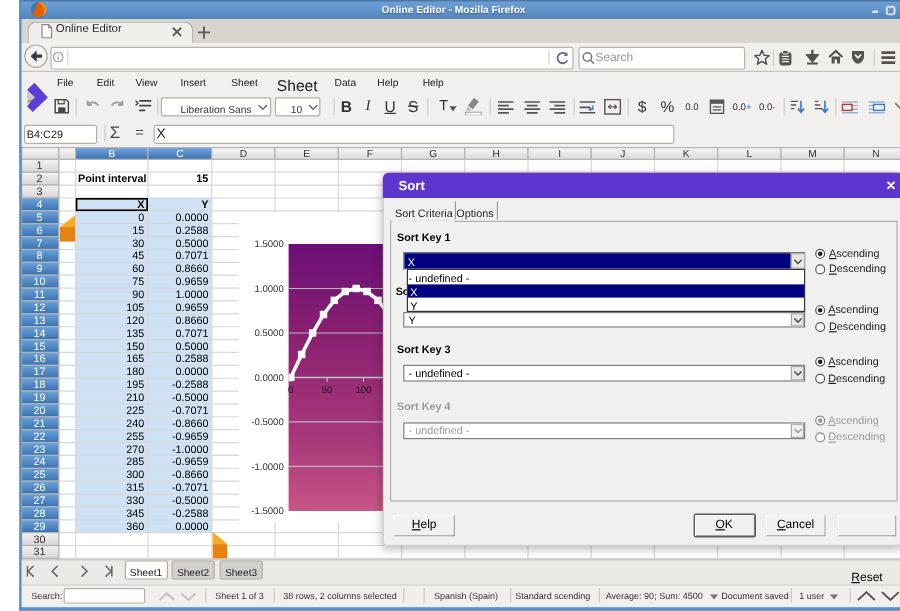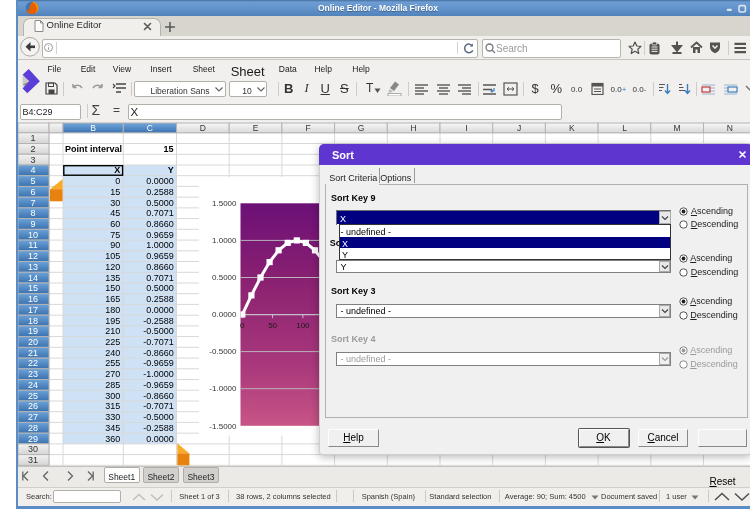--- a/index.html
+++ b/index.html
@@ -488,21 +488,21 @@
       <path d="M20,1.5 L26,7 L32,1.5" fill="none" stroke="#c3c0ba" stroke-width="1.6"></path>
     </svg>
     <div style="position:absolute;left:155px;top:490px;width:1px;height:12px;background:#ccc9c4;"></div>
     <div style="position:absolute;left:163.3px;top:492.4px;font-size:7.5px;color:#333;font-weight:normal;white-space:nowrap;">Sheet 1 of 3</div>
     <div style="position:absolute;left:211.7px;top:490px;width:1px;height:12px;background:#ccc9c4;"></div>
     <div style="position:absolute;left:220px;top:492.4px;font-size:7.5px;color:#333;font-weight:normal;white-space:nowrap;">38 rows, 2 columns selected</div>
     <div style="position:absolute;left:320px;top:490px;width:1px;height:12px;background:#ccc9c4;"></div>
     <div style="position:absolute;left:337.3px;top:490px;width:1px;height:12px;background:#ccc9c4;"></div>
     <div style="position:absolute;left:345.7px;top:492.4px;font-size:7.5px;color:#333;font-weight:normal;white-space:nowrap;">Spanish (Spain)</div>
     <div style="position:absolute;left:409px;top:490px;width:1px;height:12px;background:#ccc9c4;"></div>
-    <div style="position:absolute;left:413.3px;top:492.4px;font-size:7.5px;color:#333;font-weight:normal;white-space:nowrap;">Standard selection</div>
+    <div style="position:absolute;left:413.3px;top:492.4px;font-size:7.5px;color:#333;font-weight:normal;white-space:nowrap;">Standard scending</div>
     <div style="position:absolute;left:483.3px;top:490px;width:1px;height:12px;background:#ccc9c4;"></div>
     <div style="position:absolute;left:488.8px;top:492.4px;font-size:7.5px;color:#333;font-weight:normal;white-space:nowrap;">Average: 90; Sum: 4500</div>
     <svg style="position:absolute;left:575px;top:495px" width="8" height="5">
       <path d="M0.5,0.5 L4,4.5 L7.5,0.5 Z" fill="#777"></path>
     </svg>
     <div style="position:absolute;left:585px;top:492.4px;font-size:7.5px;color:#333;font-weight:normal;white-space:nowrap;">Document saved</div>
     <div style="position:absolute;left:643.3px;top:490px;width:1px;height:12px;background:#ccc9c4;"></div>
     <div style="position:absolute;left:650px;top:492.4px;font-size:7.5px;color:#333;font-weight:normal;white-space:nowrap;">1 user</div>
     <svg style="position:absolute;left:675px;top:495px" width="8" height="5">
       <path d="M0.5,0.5 L4,4.5 L7.5,0.5 Z" fill="#777"></path>
@@ -525,21 +525,21 @@
     </svg>
     <div style="position:absolute;left:313.2px;top:172.5px;font-size:9px;color:#222;font-weight:normal;white-space:nowrap;">Sort Criteria</div>
     <div style="position:absolute;left:364.3px;top:172.5px;font-size:9px;color:#222;font-weight:normal;white-space:nowrap;">Options</div>
     <div style="position:absolute;left:362.5px;top:168px;width:1px;height:15px;background:#999;"></div>
     <div style="position:absolute;left:397.5px;top:168px;width:1px;height:15px;background:#999;"></div>
     <div style="position:absolute;left:308.5px;top:183.5px;width:423px;height:1px;background:#b0b0b0;"></div>
     <div style="position:absolute;left:309.5px;top:183.5px;width:53px;height:1px;background:#f0f0f0;"></div>
     <div style="position:absolute;left:308.5px;top:183.5px;width:1px;height:233.5px;background:#b0b0b0;"></div>
     <div style="position:absolute;left:730.5px;top:183.5px;width:1px;height:233.5px;background:#b0b0b0;"></div>
     <div style="position:absolute;left:308.5px;top:417px;width:423px;height:1px;background:#b0b0b0;"></div>
-    <div style="position:absolute;left:314.9px;top:192.5px;font-size:9px;color:#000;font-weight:bold;white-space:nowrap;">Sort Key 9</div>
+    <div style="position:absolute;left:314.9px;top:192.5px;font-size:9px;color:#000;font-weight:bold;white-space:nowrap;">Sort Key 1</div>
     <div style="position:absolute;left:319.5px;top:210px;width:335.5px;height:15px;background:#fff;border:1px solid #707070;border-bottom:none;"></div>
     <div style="position:absolute;left:320.5px;top:211px;width:322px;height:13.4px;background:#000080;"></div>
     <div style="position:absolute;left:323.9px;top:213.5px;font-size:9px;color:#fff;font-weight:normal;white-space:nowrap;">X</div>
     <div style="position:absolute;left:643px;top:211px;width:11.5px;height:13.4px;background:#e8e8e8;border:1px solid #aaa;"></div>
     <svg style="position:absolute;left:645px;top:216px" width="8" height="5">
       <path d="M1,0.5 L4,3.5 L7,0.5" fill="none" stroke="#444" stroke-width="1.2"></path>
     </svg>
     <div style="position:absolute;left:313.7px;top:238px;font-size:9px;color:#000;font-weight:bold;white-space:nowrap;">Sort Key 2</div>
     <div style="position:absolute;left:322.9px;top:224.4px;width:332px;height:35.2px;background:#fff;border:1px solid #333;"></div>
     <div style="position:absolute;left:324.5px;top:227.3px;font-size:9px;color:#000;font-weight:normal;white-space:nowrap;">- undefined -</div>

